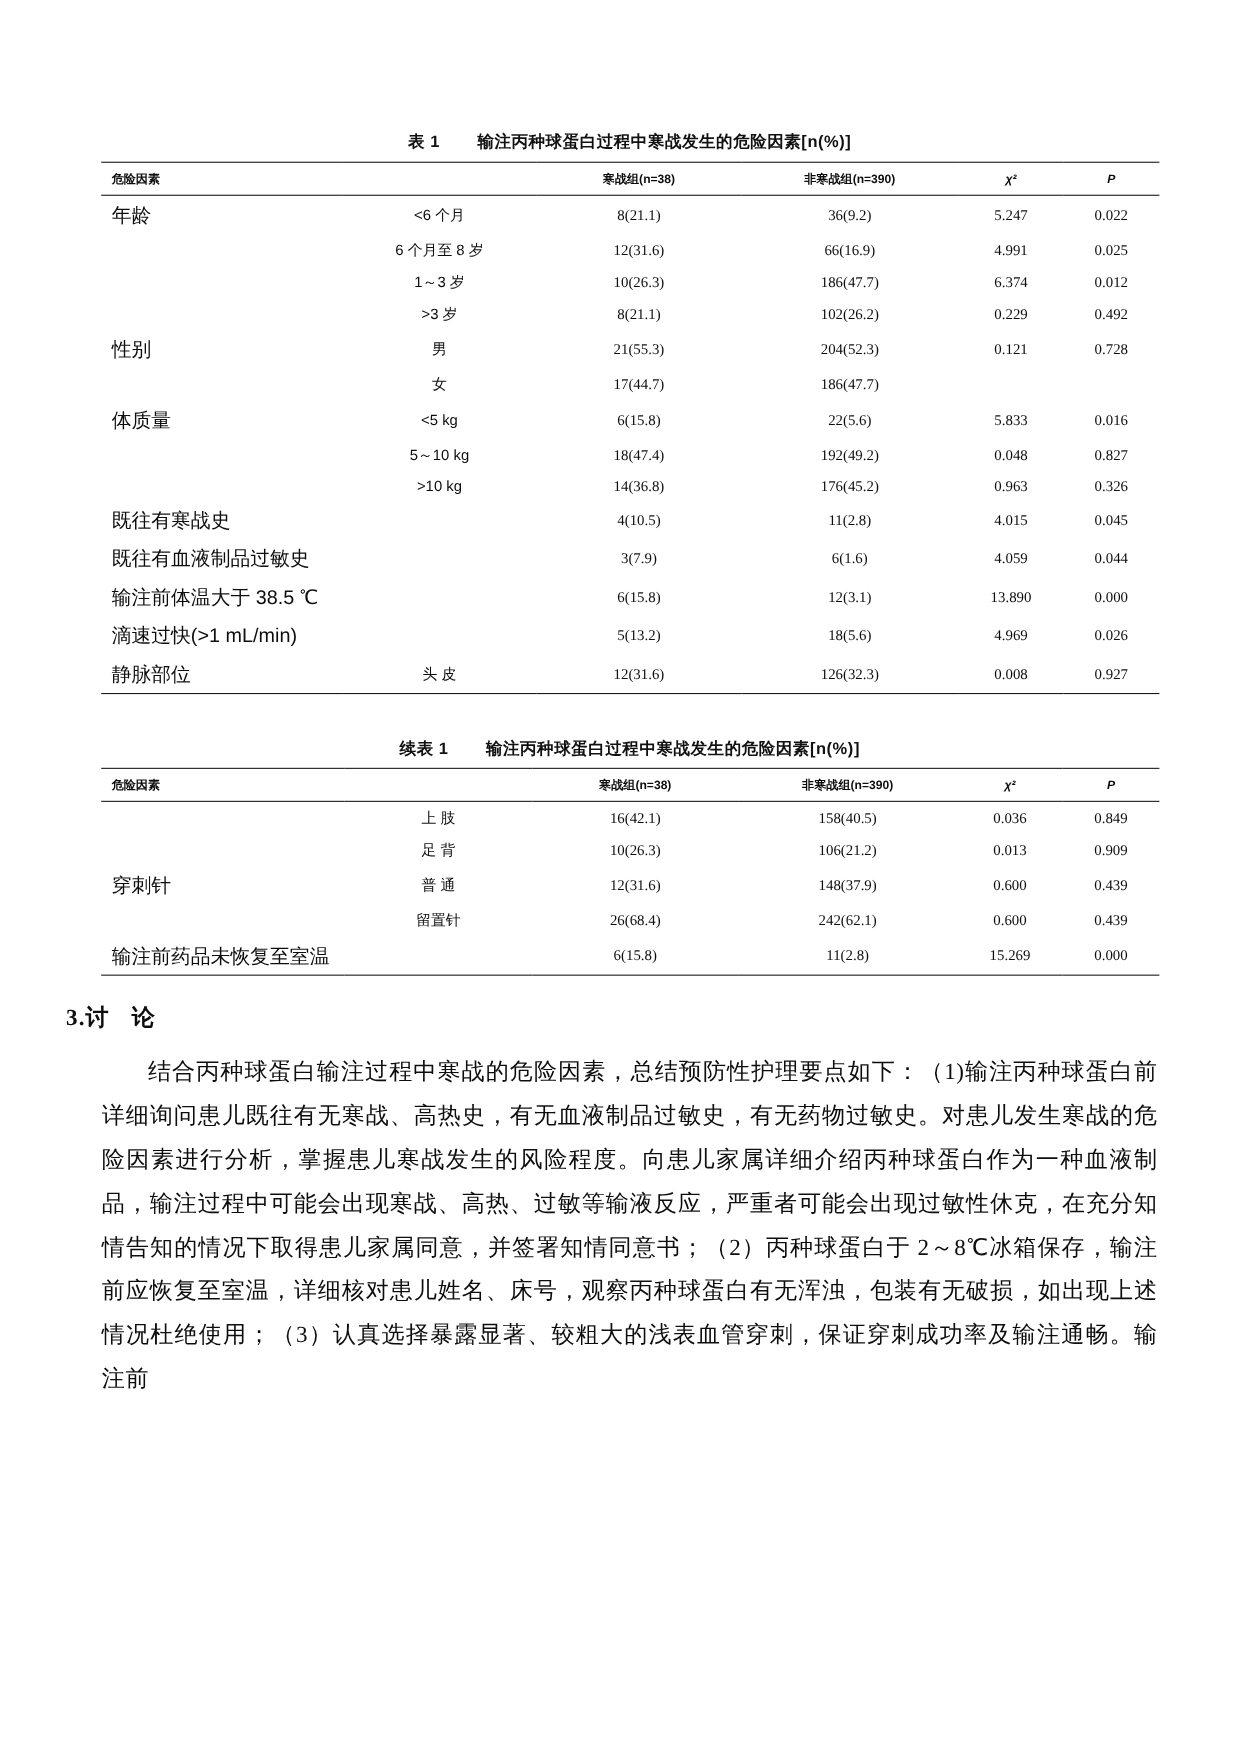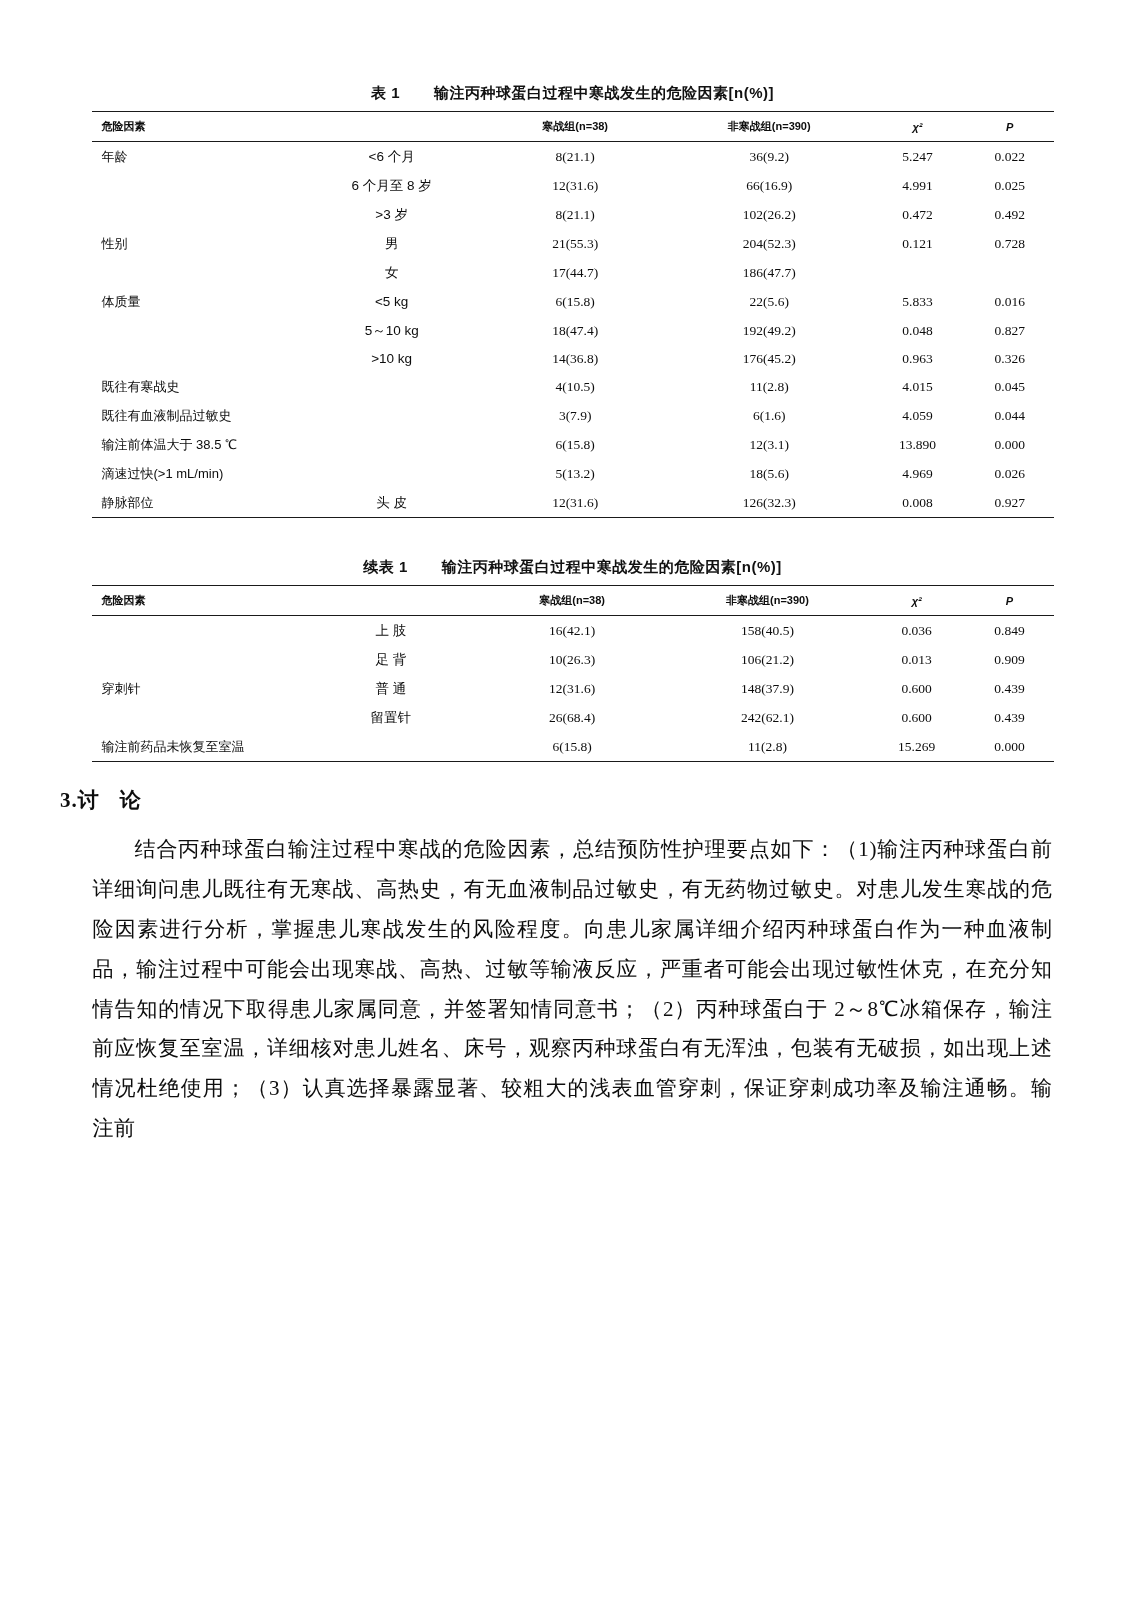--- a/index.html
+++ b/index.html
@@ -20,21 +20,21 @@
     min-height: 1600px;
     padding: 0;
     box-sizing: border-box;
   }
 
   
   .table-block {
     margin: 0 auto;
     width: 962px;
   }
-  #table1-block { padding-top: 84px; }
+  #table1-block { padding-top: 120px; }
   #table2-block { padding-top: 40px; }
 
   .table-caption {
     text-align: center;
     font-family: "Liberation Sans", sans-serif;
     font-weight: bold;
     font-size: 15px;
     letter-spacing: 0.5px;
     margin-bottom: 8px;
     color: #111;
@@ -57,21 +57,21 @@
     border-bottom: 1px solid #1a1a1a;
     white-space: nowrap;
   }
   .paper-table tbody td {
     padding: 5.5px 4px;
     white-space: nowrap;
   }
   .paper-table tbody tr.last-row td {
     border-bottom: 1.6px solid #1a1a1a;
   }
-  .col-factor   { text-align: left; width: 210px; padding-left: 10px !important; font-family:"Liberation Sans", sans-serif; font-size:13px; }
+  .col-factor   { text-align: left; width: 210px; padding-left: 10px !important; font-family:"Liberation Sans", sans-serif; font-size:18px; }
   .col-level    { text-align: center; width: 190px; }
   .col-case     { text-align: center; width: 205px; }
   .col-control  { text-align: center; width: 215px; }
   .col-chi      { text-align: center; width: 100px; }
   .col-p        { text-align: center; width: 90px; }
 
   .col-level.cn, .col-factor.cn { font-family: "Liberation Sans", sans-serif; }
   .italic { font-style: italic; }
 
   
@@ -124,24 +124,32 @@
           <tr>
             <td class="col-factor cn"></td>
             <td class="col-level cn">6 个月至 8 岁</td>
             <td class="col-case">12(31.6)</td>
             <td class="col-control">66(16.9)</td>
             <td class="col-chi">4.991</td>
             <td class="col-p">0.025</td>
           </tr>
           <tr>
             <td class="col-factor cn"></td>
+            <td class="col-level cn">1～3 岁</td>
+            <td class="col-case">10(26.3)</td>
+            <td class="col-control">186(47.7)</td>
+            <td class="col-chi">6.374</td>
+            <td class="col-p">0.012</td>
+          </tr>
+          <tr>
+            <td class="col-factor cn"></td>
             <td class="col-level cn">&gt;3 岁</td>
             <td class="col-case">8(21.1)</td>
             <td class="col-control">102(26.2)</td>
-            <td class="col-chi">0.472</td>
+            <td class="col-chi">0.229</td>
             <td class="col-p">0.492</td>
           </tr>
           <tr>
             <td class="col-factor cn">性别</td>
             <td class="col-level cn">男</td>
             <td class="col-case">21(55.3)</td>
             <td class="col-control">204(52.3)</td>
             <td class="col-chi">0.121</td>
             <td class="col-p">0.728</td>
           </tr>

